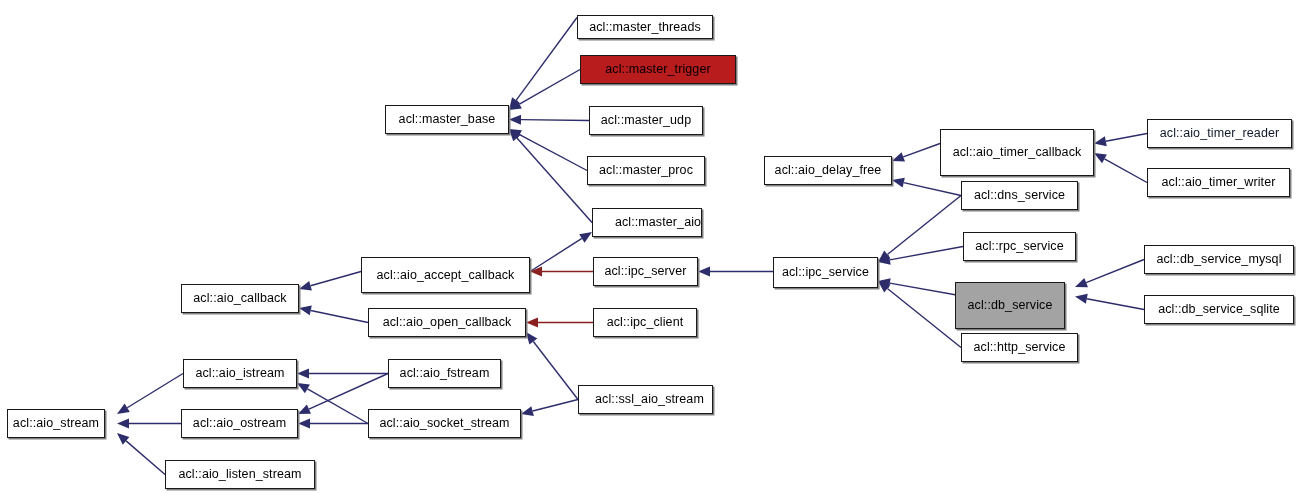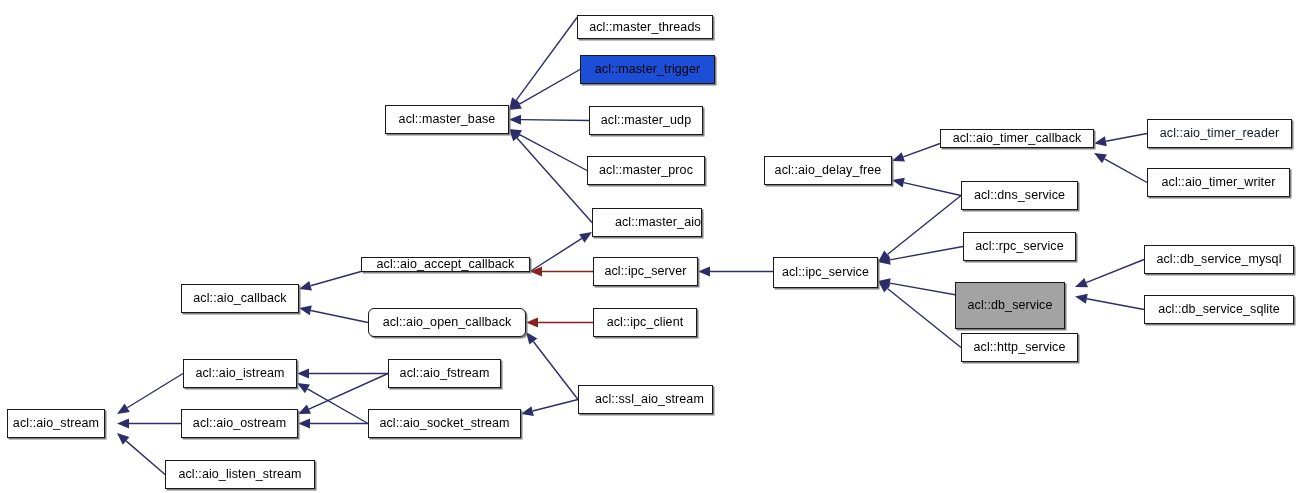--- a/index.html
+++ b/index.html
@@ -152,57 +152,57 @@
       </g>
       <g>
         <line x1="578" y1="399.5" x2="533.3233333289187" y2="341.50624999426947" stroke="#2d2d6b" stroke-width="1.4"></line>
         <polygon points="526,332 537.2842708265309,338.45486110722 529.3623958313065,344.55763888131895" fill="#2d2d6b"></polygon>
       </g>
     </svg>
   <div id="nodes">
       <div class="node" style="left: 577px; top: 3px; width: 136px; height: 24px; background: rgb(255, 255, 255); border-color: rgb(26, 26, 26); margin-top: 12px;">
         <span style="color: rgb(0, 0, 0);">acl::master_threads</span>
       </div>
-      <div class="node" style="left: 580px; top: 55px; width: 135px; height: 29px; background: #1d4ed8; border-color: rgb(26, 26, 26);">
+      <div class="node" style="left: 580px; top: 55px; width: 156px; height: 29px; background: #b91c1c; border-color: rgb(26, 26, 26);">
         <span style="color: rgb(0, 0, 0);">acl::master_trigger</span>
       </div>
       <div class="node" style="left: 589px; top: 106px; width: 114px; height: 29px; background: rgb(255, 255, 255); border-color: rgb(26, 26, 26);">
         <span style="color: rgb(0, 0, 0);">acl::master_udp</span>
       </div>
       <div class="node" style="left: 587px; top: 156px; width: 118px; height: 29px; background: rgb(255, 255, 255); border-color: rgb(26, 26, 26);">
         <span style="color: rgb(0, 0, 0);">acl::master_proc</span>
       </div>
       <div class="node" style="left: 592px; top: 208px; width: 110px; height: 29px; background: rgb(255, 255, 255); border-color: rgb(26, 26, 26); padding-left: 22px;">
         <span style="color: rgb(0, 0, 0);">acl::master_aio</span>
       </div>
       <div class="node" style="left: 385px; top: 105px; width: 124px; height: 29px; background: rgb(255, 255, 255); border-color: rgb(26, 26, 26);">
         <span style="color: rgb(0, 0, 0);">acl::master_base</span>
       </div>
       <div class="node" style="left: 181px; top: 284px; width: 118px; height: 29px; background: rgb(255, 255, 255); border-color: rgb(26, 26, 26);">
         <span style="color: rgb(0, 0, 0);">acl::aio_callback</span>
       </div>
-      <div class="node" style="left: 361px; top: 257px; width: 169px; height: 15px; background: rgb(255, 255, 255); border-color: rgb(26, 26, 26);">
+      <div class="node" style="left: 361px; top: 257px; width: 169px; height: 36px; background: rgb(255, 255, 255); border-color: rgb(26, 26, 26);">
         <span style="color: rgb(0, 0, 0);">acl::aio_accept_callback</span>
       </div>
-      <div class="node" style="left: 368px; top: 308px; width: 158px; height: 29px; background: rgb(255, 255, 255); border-color: rgb(26, 26, 26); border-radius: 6px;">
+      <div class="node" style="left: 368px; top: 308px; width: 158px; height: 29px; background: rgb(255, 255, 255); border-color: rgb(26, 26, 26);">
         <span style="color: rgb(0, 0, 0);">acl::aio_open_callback</span>
       </div>
       <div class="node" style="left: 593px; top: 257px; width: 105px; height: 29px; background: rgb(255, 255, 255); border-color: rgb(26, 26, 26);">
         <span style="color: rgb(0, 0, 0);">acl::ipc_server</span>
       </div>
       <div class="node" style="left: 593px; top: 308px; width: 104px; height: 29px; background: rgb(255, 255, 255); border-color: rgb(26, 26, 26); text-align: right;">
         <span style="color: rgb(0, 0, 0);">acl::ipc_client</span>
       </div>
       <div class="node" style="left: 773px; top: 257px; width: 105px; height: 31px; background: rgb(255, 255, 255); border-color: rgb(26, 26, 26);">
         <span style="color: rgb(0, 0, 0);">acl::ipc_service</span>
       </div>
       <div class="node" style="left: 764px; top: 156px; width: 128px; height: 29px; background: rgb(255, 255, 255); border-color: rgb(26, 26, 26);">
         <span style="color: rgb(0, 0, 0);">acl::aio_delay_free</span>
       </div>
-      <div class="node" style="left: 940px; top: 129px; width: 154px; height: 19px; background: rgb(255, 255, 255); border-color: rgb(26, 26, 26);">
+      <div class="node" style="left: 940px; top: 129px; width: 154px; height: 47px; background: rgb(255, 255, 255); border-color: rgb(26, 26, 26);">
         <span style="color: rgb(0, 0, 0);">acl::aio_timer_callback</span>
       </div>
       <div class="node" style="left: 961px; top: 181px; width: 117px; height: 29px; background: rgb(255, 255, 255); border-color: rgb(26, 26, 26);">
         <span style="color: rgb(0, 0, 0);">acl::dns_service</span>
       </div>
       <div class="node" style="left: 963px; top: 232px; width: 113px; height: 29px; background: rgb(255, 255, 255); border-color: rgb(26, 26, 26);">
         <span style="color: rgb(0, 0, 0);">acl::rpc_service</span>
       </div>
       <div class="node" style="left: 955px; top: 282px; width: 110px; height: 47px; background: #a3a3a3; border-color: rgb(26, 26, 26);">
         <span style="color: rgb(0, 0, 0);">acl::db_service</span>

